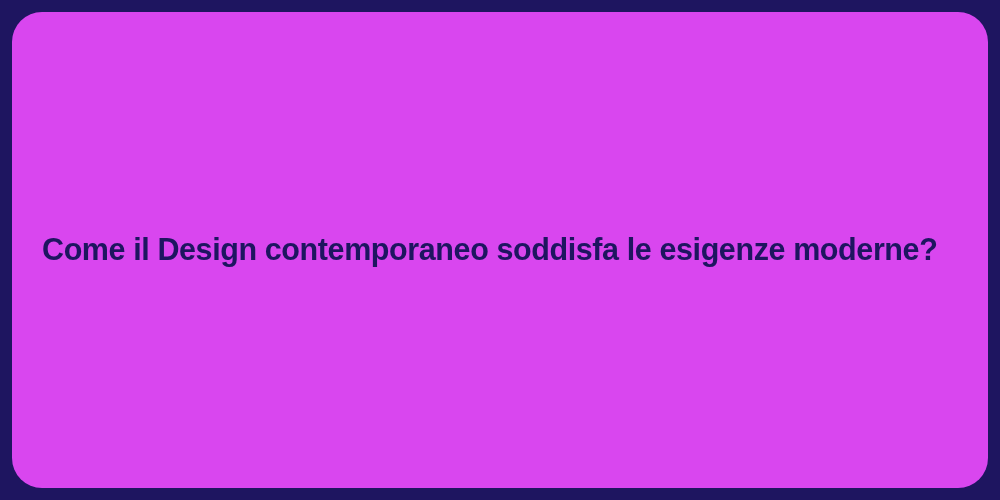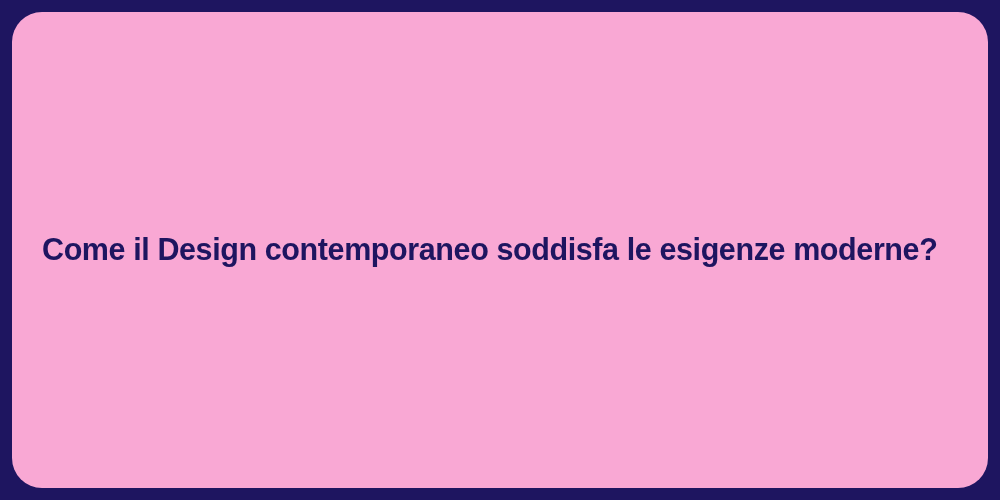--- a/index.html
+++ b/index.html
@@ -55,18 +55,18 @@
     line-height: 1.15;
     letter-spacing: -0.4px;
     color: #1e1560;
     white-space: nowrap;
   }
 </style>
 </head>
 <body>
 
 <div id="frame" style="background: rgb(30, 21, 96);">
-  <div id="card" style="background: #f9a8d4;">
+  <div id="card" style="background: #d946ef;">
     <div id="headline-wrap">
       <h1 id="headline" style="color: rgb(30, 21, 96); font-size: 30.5px;">Come il Design contemporaneo soddisfa le esigenze moderne?</h1>
     </div>
   </div>
 </div>
 
 </body></html>

